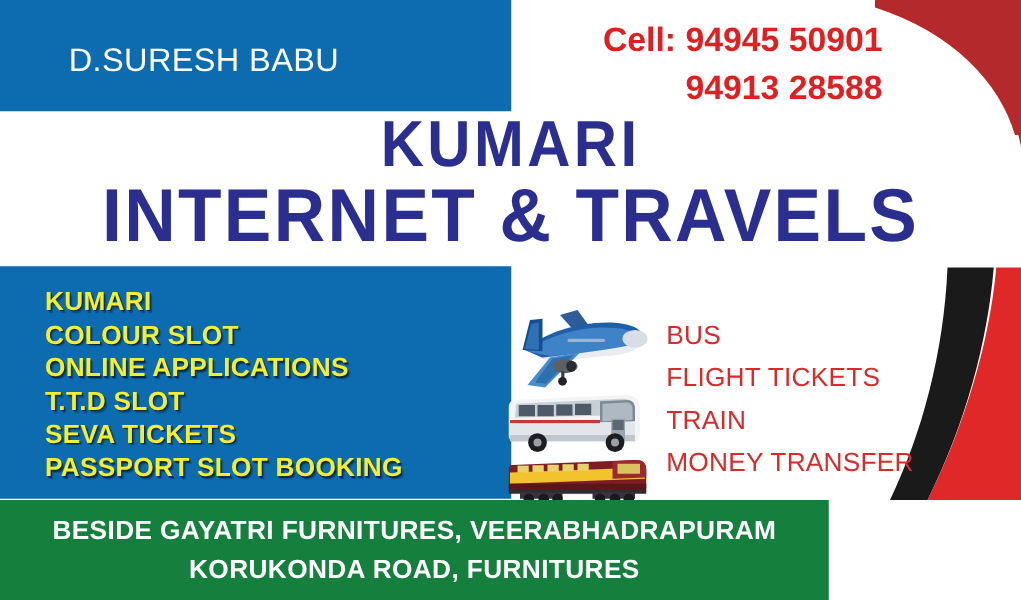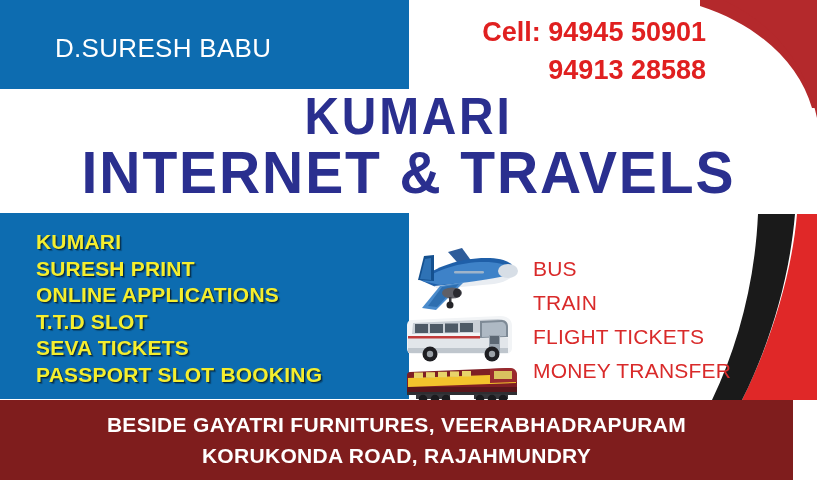--- a/index.html
+++ b/index.html
@@ -124,22 +124,22 @@
     position: absolute;
     left: 404px; top: 236px;
     width: 128px; height: 164px;
   }
   .transport svg { display: block; }
 
   
   .address-bar {
     position: absolute;
     left: 0; bottom: 0;
-    width: 793px; height: 80px;
-    background: #7f1d1d;
+    width: 663px; height: 80px;
+    background: #15803d;
     color: #ffffff;
     text-align: center;
   }
   .address-bar .addr {
     font-size: 21px;
     font-weight: bold;
     letter-spacing: 0.3px;
     line-height: 31px;
     white-space: nowrap;
   }
@@ -182,21 +182,21 @@
 
   <div class="title-block">
     <div class="title-line1">KUMARI</div>
     <div class="title-line2">INTERNET &amp; TRAVELS</div>
   </div>
 
   <div class="left-blue"></div>
 
   <div class="services-left">
     <div class="item">KUMARI</div>
-    <div class="item">SURESH PRINT</div>
+    <div class="item">COLOUR SLOT</div>
     <div class="item">ONLINE APPLICATIONS</div>
     <div class="item">T.T.D SLOT</div>
     <div class="item">SEVA TICKETS</div>
     <div class="item">PASSPORT SLOT BOOKING</div>
   </div>
 
   <div class="transport">
     <svg viewBox="0 0 128 164" xmlns="http://www.w3.org/2000/svg">
 
       <g>
@@ -287,23 +287,23 @@
         <circle cx="88" cy="39" r="4.2" fill="#1A1A1E"></circle>
         <circle cx="99" cy="39" r="4.2" fill="#1A1A1E"></circle>
 
         <rect x="0" y="41" width="128" height="2.5" fill="#6B6B70"></rect>
       </g>
     </svg>
   </div>
 
   <div class="services-right">
     <div class="item">BUS</div>
+    <div class="item">FLIGHT TICKETS</div>
     <div class="item">TRAIN</div>
-    <div class="item">FLIGHT TICKETS</div>
     <div class="item">MONEY TRANSFER</div>
   </div>
 
   <div class="address-bar">
     <div class="addr l1">BESIDE GAYATRI FURNITURES, VEERABHADRAPURAM</div>
-    <div class="addr l2">KORUKONDA ROAD, RAJAHMUNDRY</div>
+    <div class="addr l2">KORUKONDA ROAD, FURNITURES</div>
   </div>
 
 </div>
 
 </body></html>

